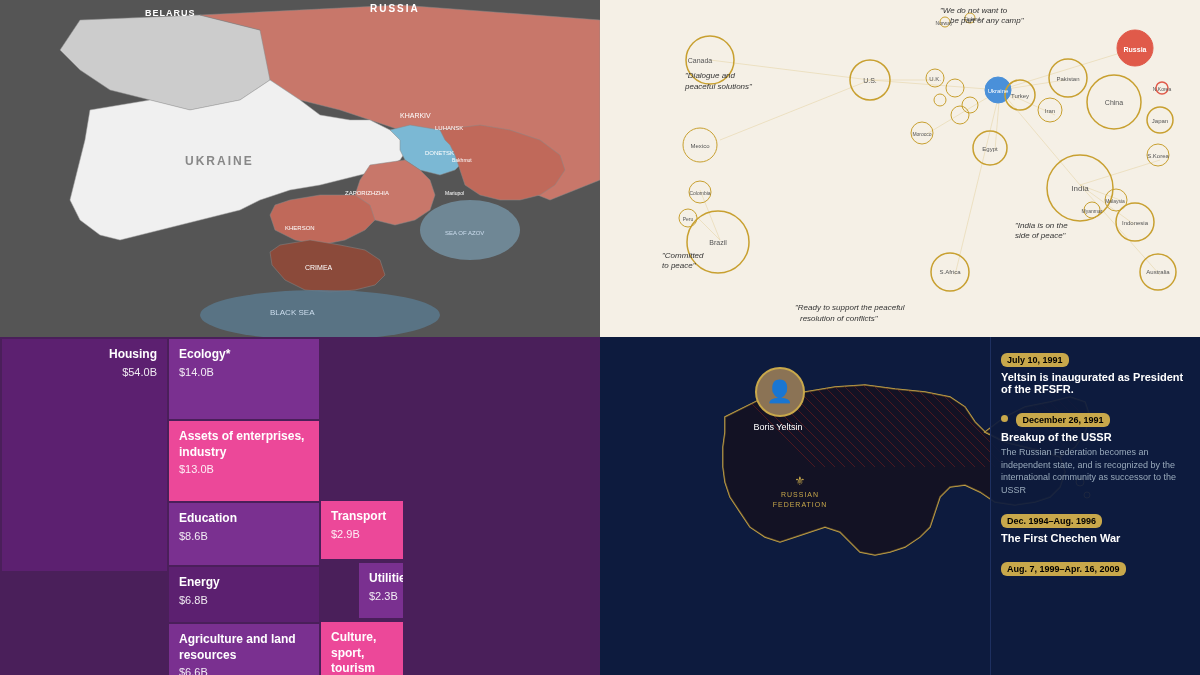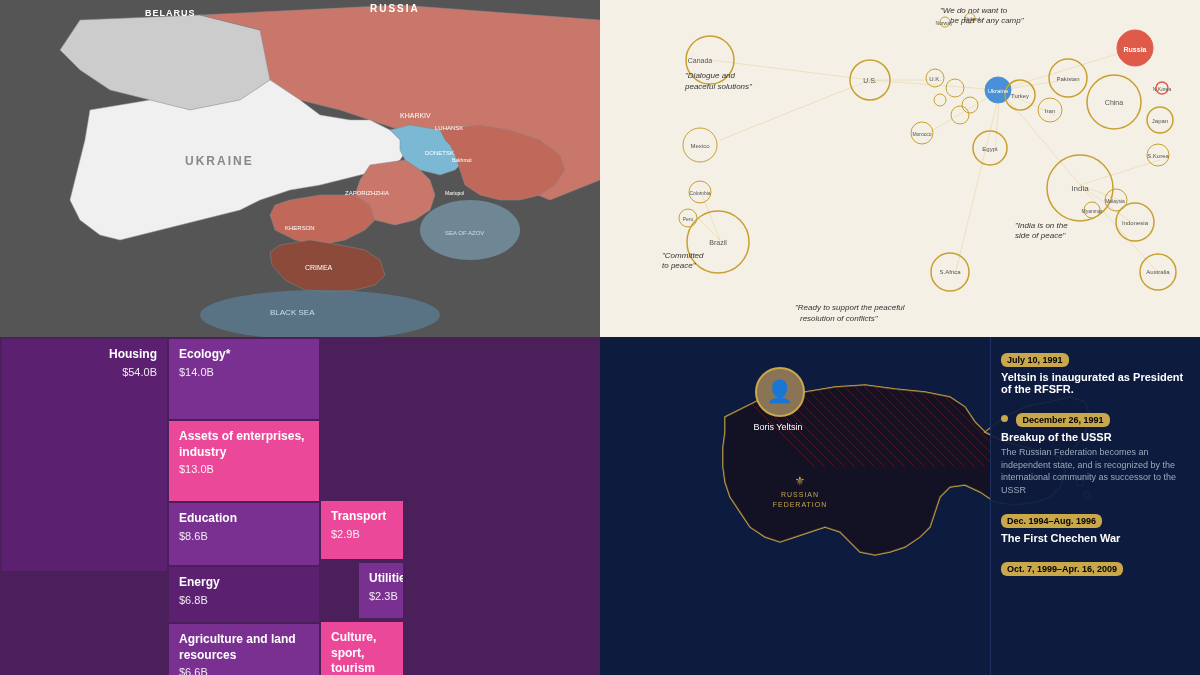--- a/index.html
+++ b/index.html
@@ -492,18 +492,18 @@
         <div class="timeline-title">Breakup of the USSR</div>
         <div class="timeline-desc">The Russian Federation becomes an independent state, and is recognized by the international community as successor to the USSR</div>
       </div>
 
       <div class="timeline-item">
         <div class="timeline-date">Dec. 1994–Aug. 1996</div>
         <div class="timeline-title">The First Chechen War</div>
       </div>
 
       <div class="timeline-item">
-        <div class="timeline-date">Oct. 7, 1999–Apr. 16, 2009</div>
+        <div class="timeline-date">Aug. 7, 1999–Apr. 16, 2009</div>
       </div>
     </div>
   </div>
 
 </div>
 
 </body></html>

